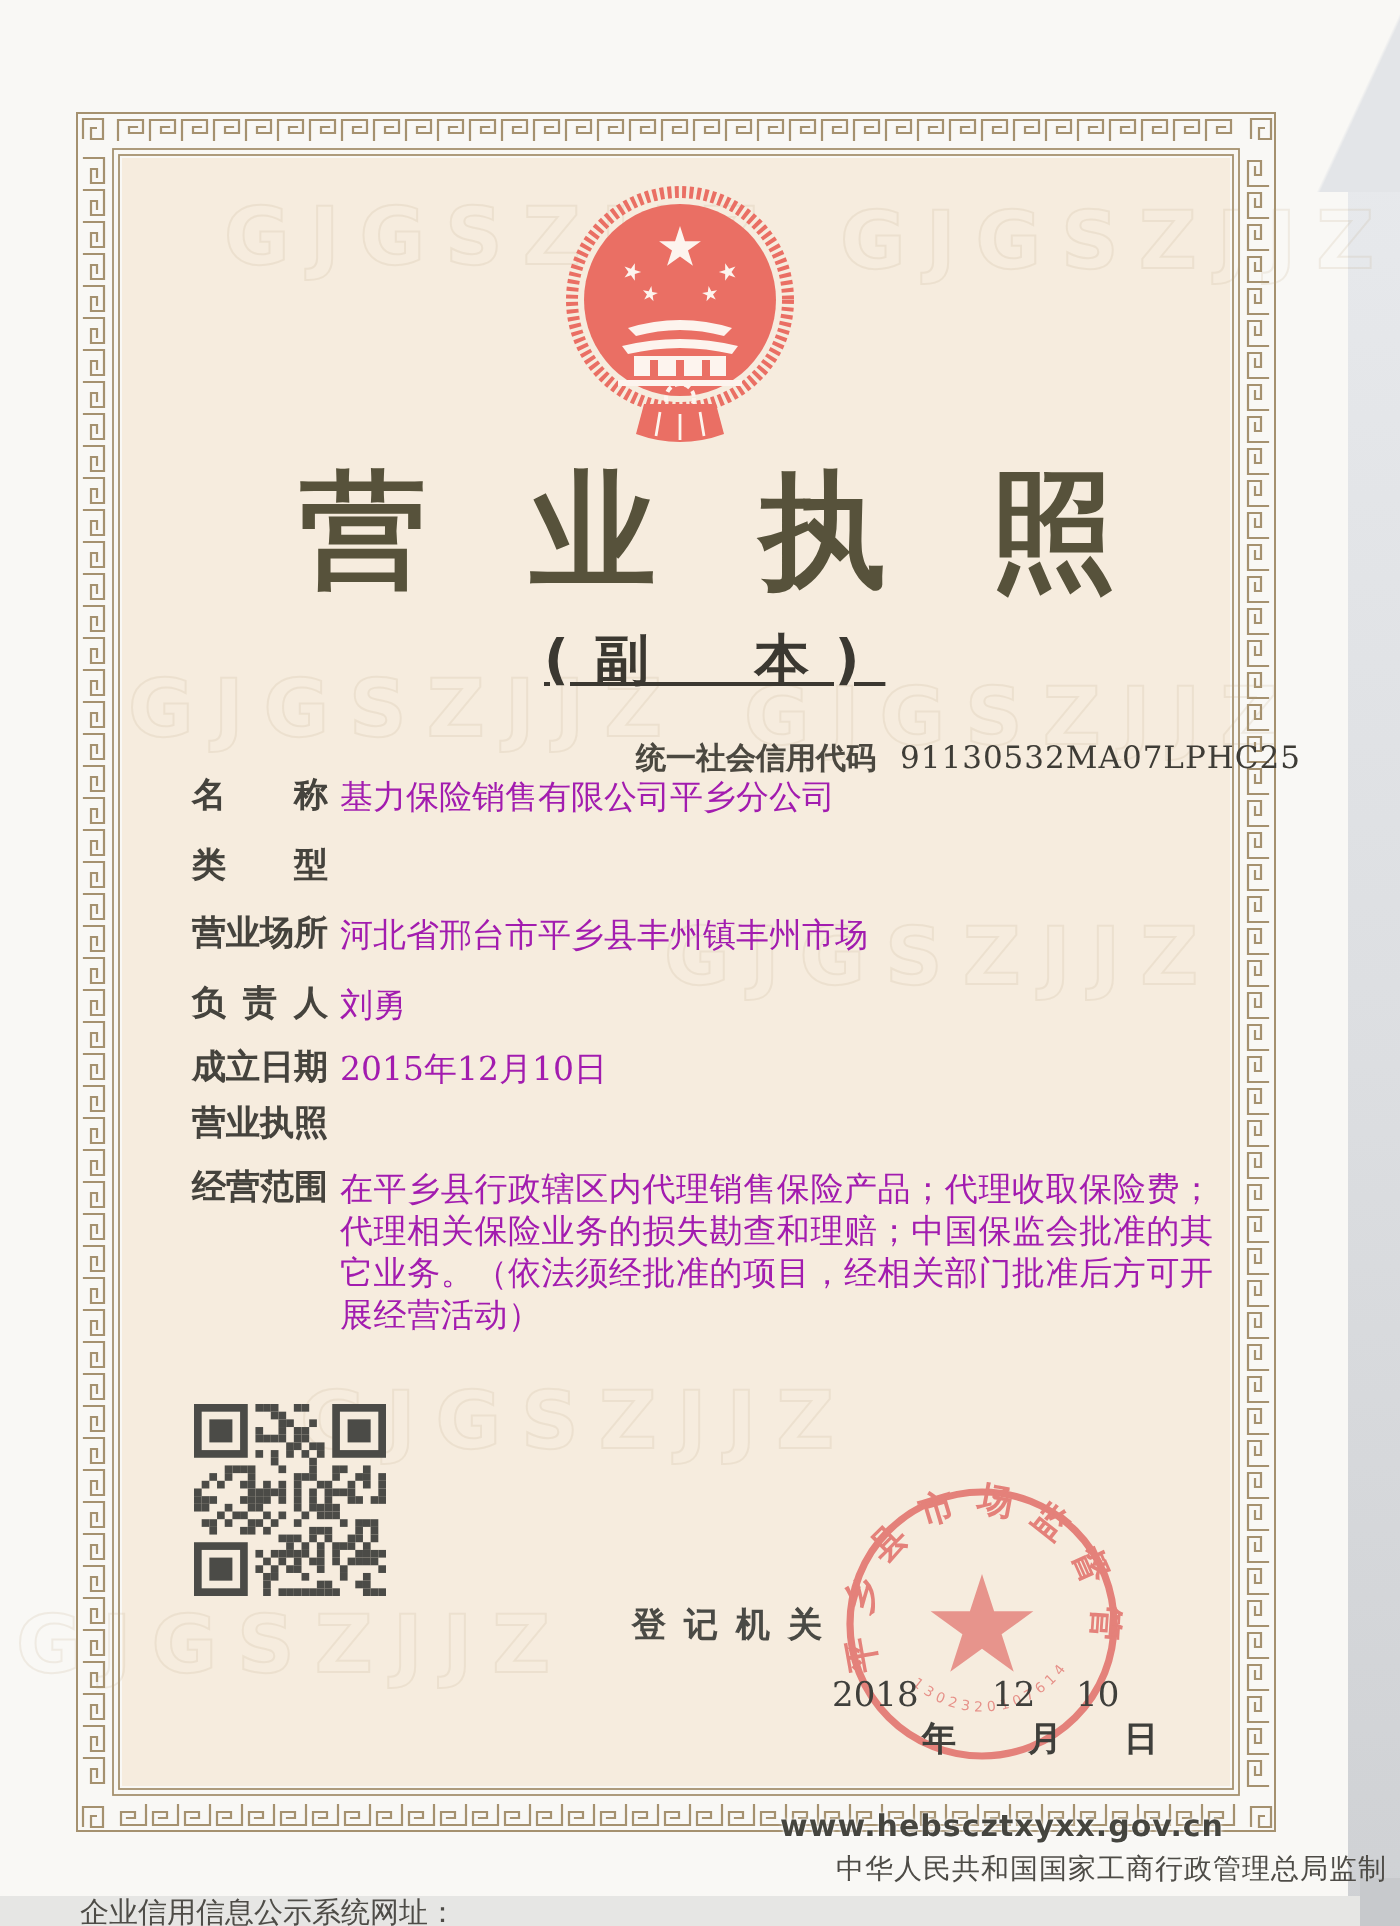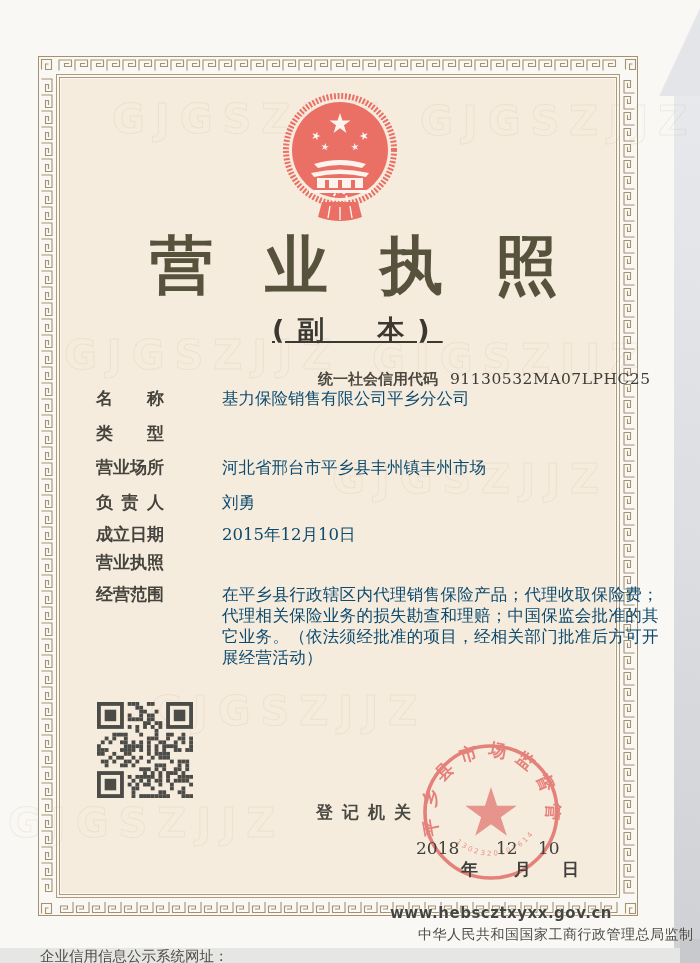--- a/index.html
+++ b/index.html
@@ -24,24 +24,24 @@
     white-space:nowrap;pointer-events:none;}
 
   .title{position:absolute;left:150px;top:230px;font-size:63px;font-weight:700;
     color:#57523b;letter-spacing:52px;white-space:nowrap;line-height:1.15;}
   .copy-label{position:absolute;left:272px;top:312px;font-size:27px;font-weight:600;
     color:#3b3831;letter-spacing:13px;white-space:nowrap;text-decoration:underline;}
   .credit-line{position:absolute;left:318px;top:330px;display:flex;align-items:baseline;gap:12px;white-space:nowrap;}
   .credit-label{font-size:15px;font-weight:600;color:#4b4840;margin-top:40px;}
   .credit-code{font-family:"DejaVu Serif", serif;font-size:15.5px;color:#3e3c36;letter-spacing:.5px;}
 
-  .field-row{position:absolute;left:96px;display:flex;align-items:flex-start;gap:28px;}
+  .field-row{position:absolute;left:96px;display:flex;align-items:flex-start;}
   .f-label{display:inline-block;width:68px;font-size:17px;font-weight:600;color:#45433d;
     text-align:justify;text-align-last:justify;flex:none;line-height:1.25;}
-  .f-value{margin-left:30px;font-size:16.5px;color:#0c4a6e;line-height:1.3;}
+  .f-value{margin-left:6px;font-size:16.5px;color:#a21caf;line-height:1.3;}
   .f-value.wrap{width:452px;line-height:21px;letter-spacing:.3px;}
   .serif{font-family:"DejaVu Serif", serif;}
 
   .qr{position:absolute;left:97px;top:702px;width:96px;height:96px;}
   .reg-label{position:absolute;left:316px;top:801px;font-size:17px;font-weight:600;
     color:#4a4a45;letter-spacing:9px;white-space:nowrap;}
   .seal{position:absolute;left:420px;top:741px;width:142px;height:142px;opacity:.88;}
 
   .date-num{position:absolute;font-family:"DejaVu Serif", serif;font-size:17px;color:#3f3f3b;}
   .date-char{position:absolute;font-size:17px;font-weight:600;color:#3f3f3b;}

